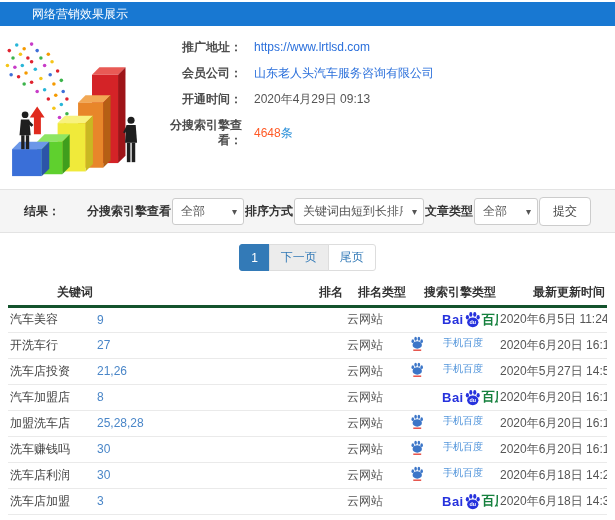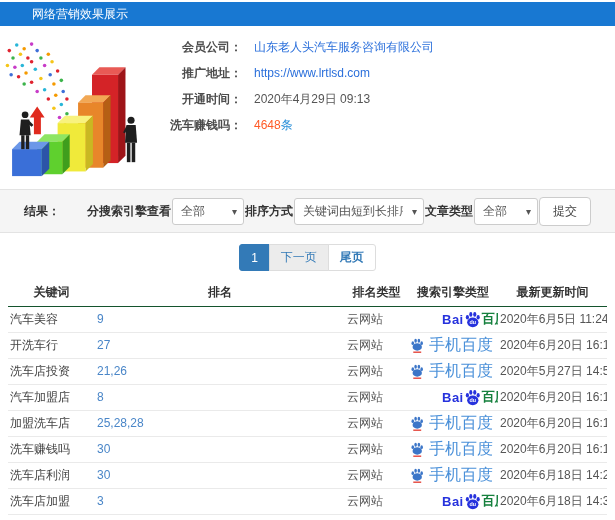--- a/index.html
+++ b/index.html
@@ -38,38 +38,38 @@
   .w-engine select { width:70px; } .w-sort select { width:128px; } .w-type select { width:62px; }
   .submit-btn { height:29px; padding:0 13px; background:#fff; border:1px solid #ccc;
     border-radius:4px; color:#444; font-size:12px; cursor:pointer; font-family:inherit; }
 
   
   .pagination { display:flex; justify-content:center; padding:11px 0 9px; }
   .page-item { min-width:30px; height:27px; display:flex; align-items:center; justify-content:center;
     border:1px solid #ddd; background:#fff; color:#337ab7; padding:0 11px; margin-left:-1px;
     cursor:pointer; font-size:12px; }
   .page-item:first-child { border-radius:3px 0 0 3px; margin-left:0; }
-  .page-item:last-child { border-radius:0 3px 3px 0;font-weight:bold; }
+  .page-item:last-child { border-radius:0 3px 3px 0; }
   .page-item.active { background:#337ab7; border-color:#337ab7; color:#fff; }
   .page-item.next { background:#ececec; }
 
   
   .data-table { width:599px; margin:0 8px; border-collapse:collapse; table-layout:fixed; }
-  .data-table th { text-align:center; font-weight:bold; color:#333; font-size:12px;
-    height:26px; border-bottom:1px solid #14532d; padding:0 2px; }
+  .data-table th { text-align:right; font-weight:bold; color:#333; font-size:12px;
+    height:26px; border-bottom:3px solid #14532d; padding:0 2px; }
   .data-table td { height:26px; border-bottom:1px solid #eaeaea; padding:0 2px;
     font-size:12px; white-space:nowrap; overflow:hidden; }
   .c-kw { color:#444; }
   .c-rank a { color:#4a86c8; text-decoration:none; cursor:pointer; }
   .c-type { color:#555; }
   .c-time { color:#555; font-size:11.5px; }
   .bd-logo { display:inline-flex; align-items:center; font-weight:bold; font-size:13px;padding-left:32px; }
   .bd-bai { color:#2632dd; letter-spacing:0.5px; }
   .bd-cn { color:#15803d; margin-left:1px; }
-  .mb-logo { display:inline-flex; align-items:center; gap:5px; color:#4a90d9; font-size:16px; }
+  .mb-logo { display:inline-flex; align-items:flex-start; gap:19px; color:#4a90d9; font-size:10px; }
 </style>
 </head>
 <body>
 
 <div class="topbar">
   <span>网络营销效果展示</span>
 </div>
 
 <div class="info-section">
   <div class="clipart">
@@ -156,33 +156,33 @@
         <circle cx="141" cy="87" r="3.8"></circle>
         <polygon points="136,92 146,92 147.5,111 134.5,111"></polygon>
         <rect x="136.5" y="111" width="3.8" height="21"></rect>
         <rect x="141.7" y="111" width="3.8" height="21"></rect>
         <polygon points="136,93 132.5,100 134.5,101 138,95"></polygon>
       </g>
     </svg>
   </div>
   <div class="info-rows">
     <div class="info-row">
+      <span class="info-label">推广地址：</span>
+      <a class="info-value v-link">https://www.lrtlsd.com</a>
+    </div>
+    <div class="info-row">
       <span class="info-label">会员公司：</span>
       <a class="info-value v-link">山东老人头汽车服务咨询有限公司</a>
-    </div>
-    <div class="info-row">
-      <span class="info-label">推广地址：</span>
-      <a class="info-value v-link">https://www.lrtlsd.com</a>
     </div>
     <div class="info-row">
       <span class="info-label">开通时间：</span>
       <span class="info-value v-text">2020年4月29日 09:13</span>
     </div>
     <div class="info-row">
-      <span class="info-label">洗车赚钱吗：</span>
+      <span class="info-label">分搜索引擎查看：</span>
       <span class="info-value"><span class="v-orange">4648</span><span class="v-blue">条</span></span>
     </div>
   </div>
 </div>
 
 <div class="filter-bar">
   <span class="result-label">结果：</span>
   <div class="filter-group">
     <span class="filter-label">分搜索引擎查看</span>
     <span class="select-wrap w-engine">

